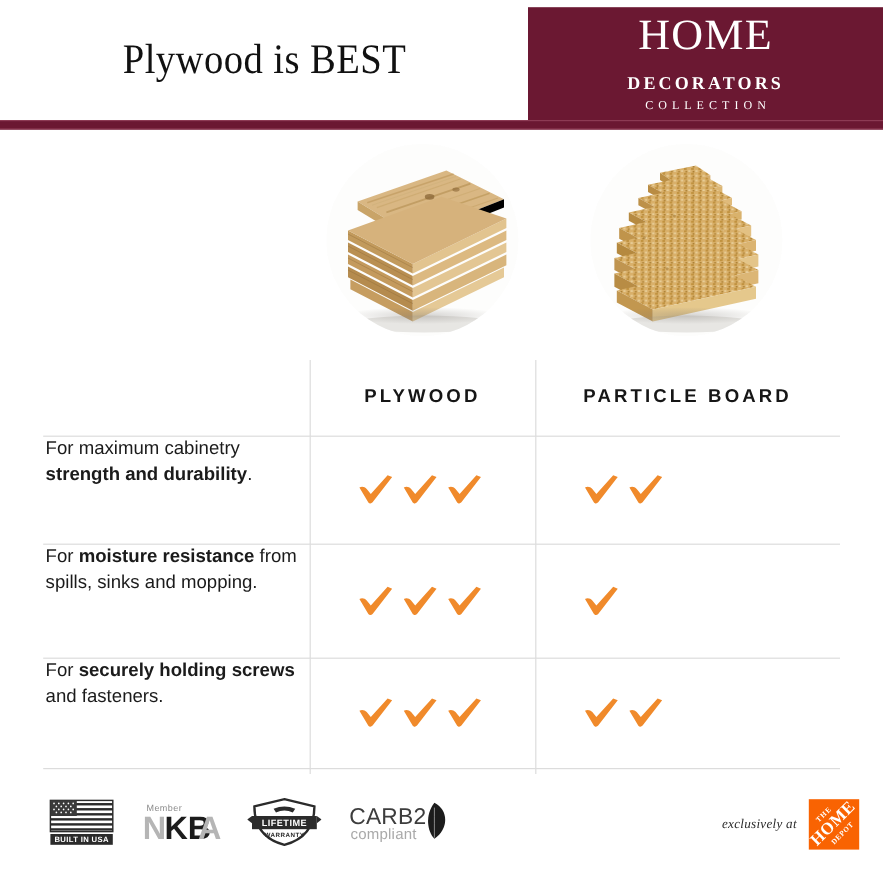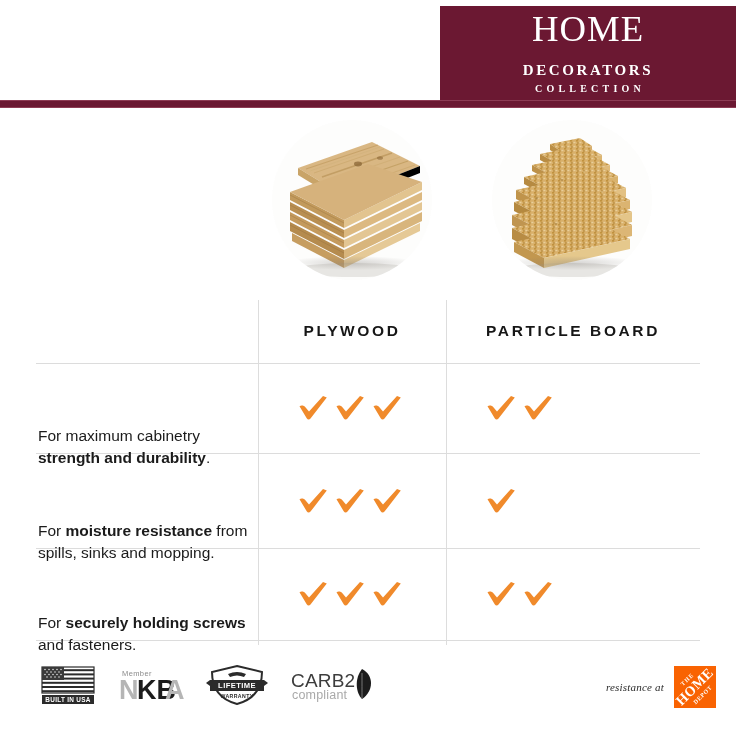--- a/index.html
+++ b/index.html
@@ -70,21 +70,20 @@
     margin-top: 14px;
   }
   .logo-coll {
     font-family: "Liberation Serif", serif;
     font-size: 10px;
     line-height: 14px;
     color: #ffffff;
     letter-spacing: 4.2px;
     margin-top: 2px;
     padding-left: 4px;
-    font-weight: bold;
   }
   .header-rule {
     position: absolute;
     left: 0; top: 100px;
     width: 736px;
     height: 8px;
     background: #6b1832;
     border-top: 1px solid #8d3b54;
     border-bottom: 1px solid #8d3b54;
     box-sizing: border-box;
@@ -164,25 +163,25 @@
   .col-head.c2 { left: 446px; width: 254px; }
 
   .row { position: absolute; left: 0; width: 736px; }
   .row.r1 { top: 73px;  height: 90px; }
   .row.r2 { top: 163px; height: 95px; }
   .row.r3 { top: 258px; height: 92px; }
 
   .row-label {
     position: absolute;
     left: 38px;
-    top: 16px;
+    top: 0;
     width: 210px;
     height: 100%;
     display: flex;
-    align-items: flex-end;
+    align-items: flex-start;
     font-size: 15.5px;
     line-height: 22px;
     color: #1b1b1b;
   }
   .row-label b { font-weight: bold; }
 
   .checks {
     position: absolute;
     top: 0;
     height: 100%;
@@ -245,20 +244,23 @@
     white-space: nowrap;
   }
   .hd-the   { font-size: 6px; letter-spacing: 1px; display: block; }
   .hd-home  { font-size: 14px; letter-spacing: 0.5px; display: block; margin: 1px 0; }
   .hd-depot { font-size: 6px; letter-spacing: 0.6px; display: block; }
 </style>
 </head>
 <body>
 
 <div class="header">
+  <div class="header-title">
+    <span>Plywood is BEST</span>
+  </div>
   <div class="header-logo">
     <div class="logo-home">HOME</div>
     <div class="logo-dec">DECORATORS</div>
     <div class="logo-coll">COLLECTION</div>
   </div>
   <div class="header-rule"></div>
 </div>
 
 <div class="images-band">
 
@@ -545,21 +547,21 @@
         <text x="1" y="22" font-family="Liberation Sans, sans-serif" font-size="19" fill="#3d3d3d" letter-spacing="0.2">CARB2</text>
         <text x="2" y="34" font-family="Liberation Sans, sans-serif" font-size="12.5" fill="#a9a9a9" letter-spacing="0.2">compliant</text>
         <path d="M72 4 C84 10 84 26 72 34 C66 28 64 14 72 4 Z" fill="#1c1c1c"></path>
         <path d="M72 8 C72 18 72 26 72 33" stroke="#ffffff" stroke-width="0.8" fill="none" opacity="0.5"></path>
       </svg>
     </div>
 
   </div>
 
   <div class="exclusive">
-    <span class="exclusive-text">resistance at</span>
+    <span class="exclusive-text">exclusively at</span>
     <div class="hd-logo">
       <span class="hd-text">
         <span class="hd-the">THE</span>
         <span class="hd-home">HOME</span>
         <span class="hd-depot">DEPOT</span>
       </span>
     </div>
   </div>
 
 </div>

